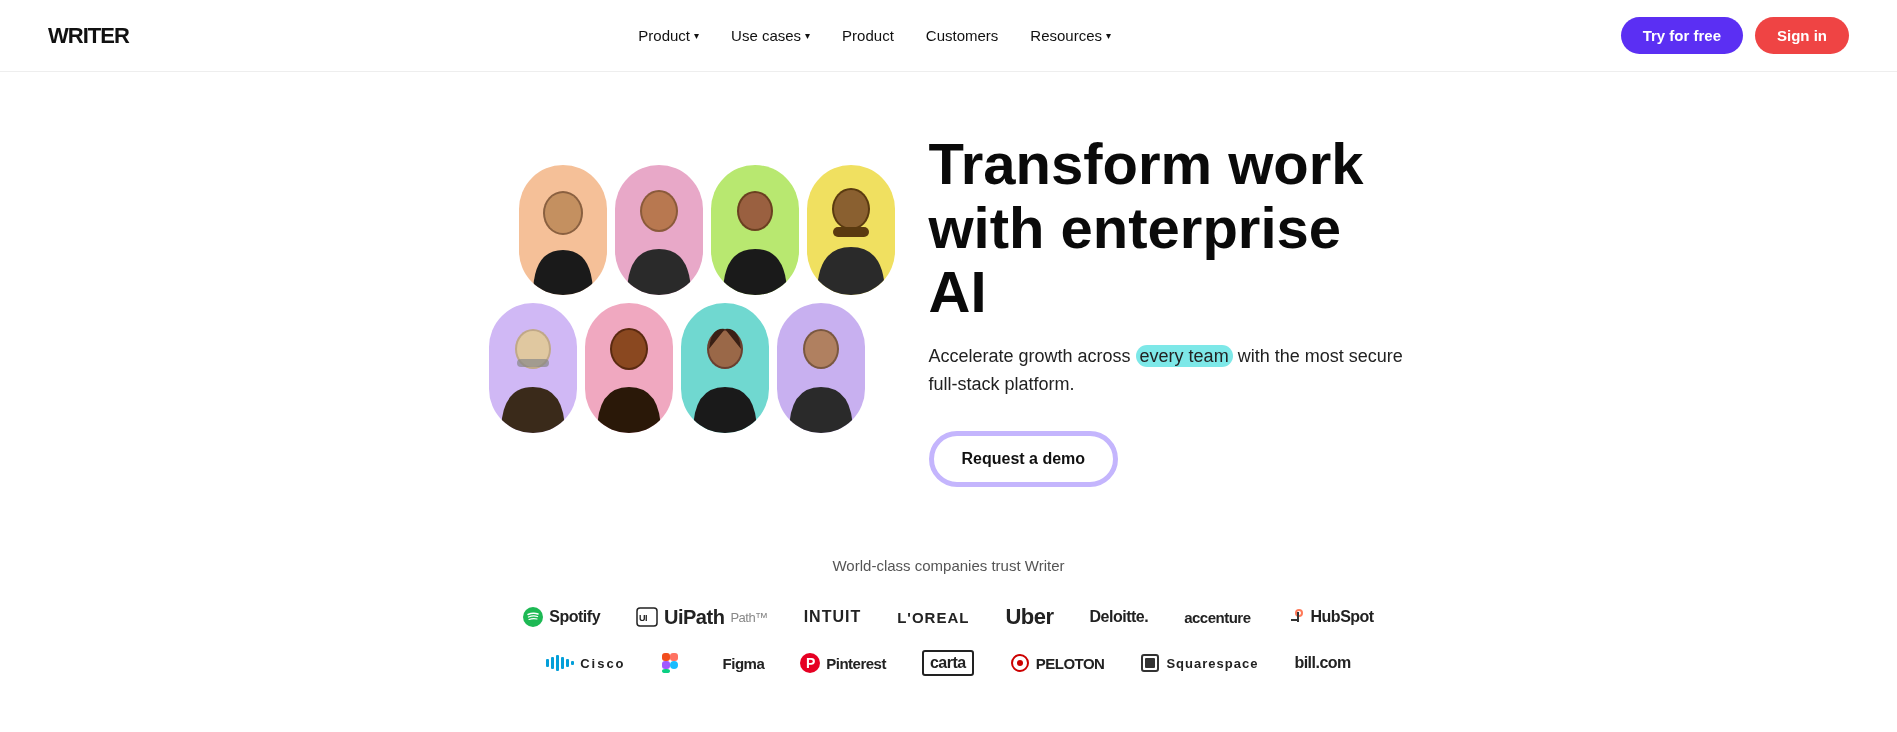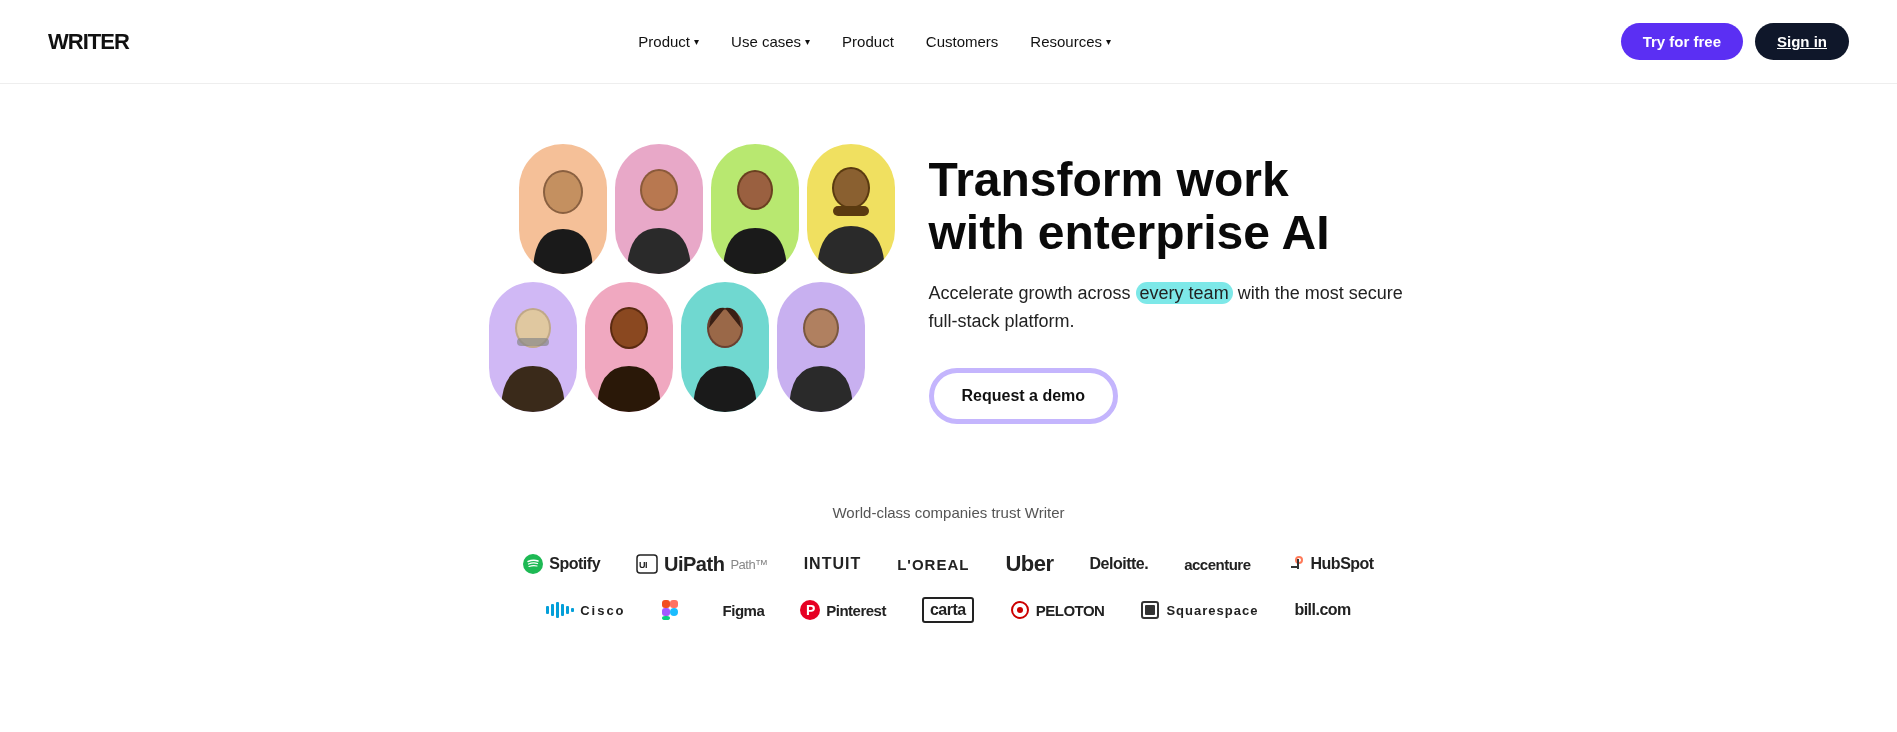--- a/index.html
+++ b/index.html
@@ -4,21 +4,21 @@
   <style>
     * { margin: 0; padding: 0; box-sizing: border-box; }
     body { font-family: -apple-system, BlinkMacSystemFont, 'Segoe UI', sans-serif; background: #fff; color: #111; overflow-x: hidden; }
 
     
     nav {
       display: flex;
       align-items: center;
       justify-content: space-between;
       padding: 4px 48px;
-      height: 84px;
+      height: 72px;
       border-bottom: 1px solid #eee;
       position: sticky; top: 0; background: #fff; z-index: 100;
     }
     .nav-logo {
       font-size: 22px;
       font-weight: 900;
       letter-spacing: -1px;
       color: #111;
     }
     .nav-links {
@@ -47,29 +47,28 @@
       background: #5b2ff3;
       color: #fff;
       border: none;
       border-radius: 32px;
       padding: 10px 22px;
       font-size: 15px;
       font-weight: 600;
       cursor: pointer;
     }
     .btn-signin {
-      background: #0f172a;
+      background: #ef4444;
       color: #fff;
       border: none;
       border-radius: 32px;
       padding: 10px 22px;
       font-size: 15px;
       font-weight: 600;
       cursor: pointer;
-      text-decoration: underline;
     }
 
     
     .hero {
       display: flex;
       align-items: center;
       justify-content: center;
       gap: 60px;
       padding: 60px 80px 40px;
       max-width: 1200px;
@@ -79,21 +78,21 @@
       position: relative;
       width: 380px;
       height: 290px;
       flex-shrink: 0;
     }
 
     .hero-text {
       max-width: 480px;
     }
     .hero-title {
-      font-size: 48px;
+      font-size: 58px;
       font-weight: 800;
       line-height: 1.1;
       color: #0a0a0a;
       margin-bottom: 20px;
     }
     .hero-subtitle {
       font-size: 18px;
       color: #222;
       line-height: 1.55;
       margin-bottom: 32px;

